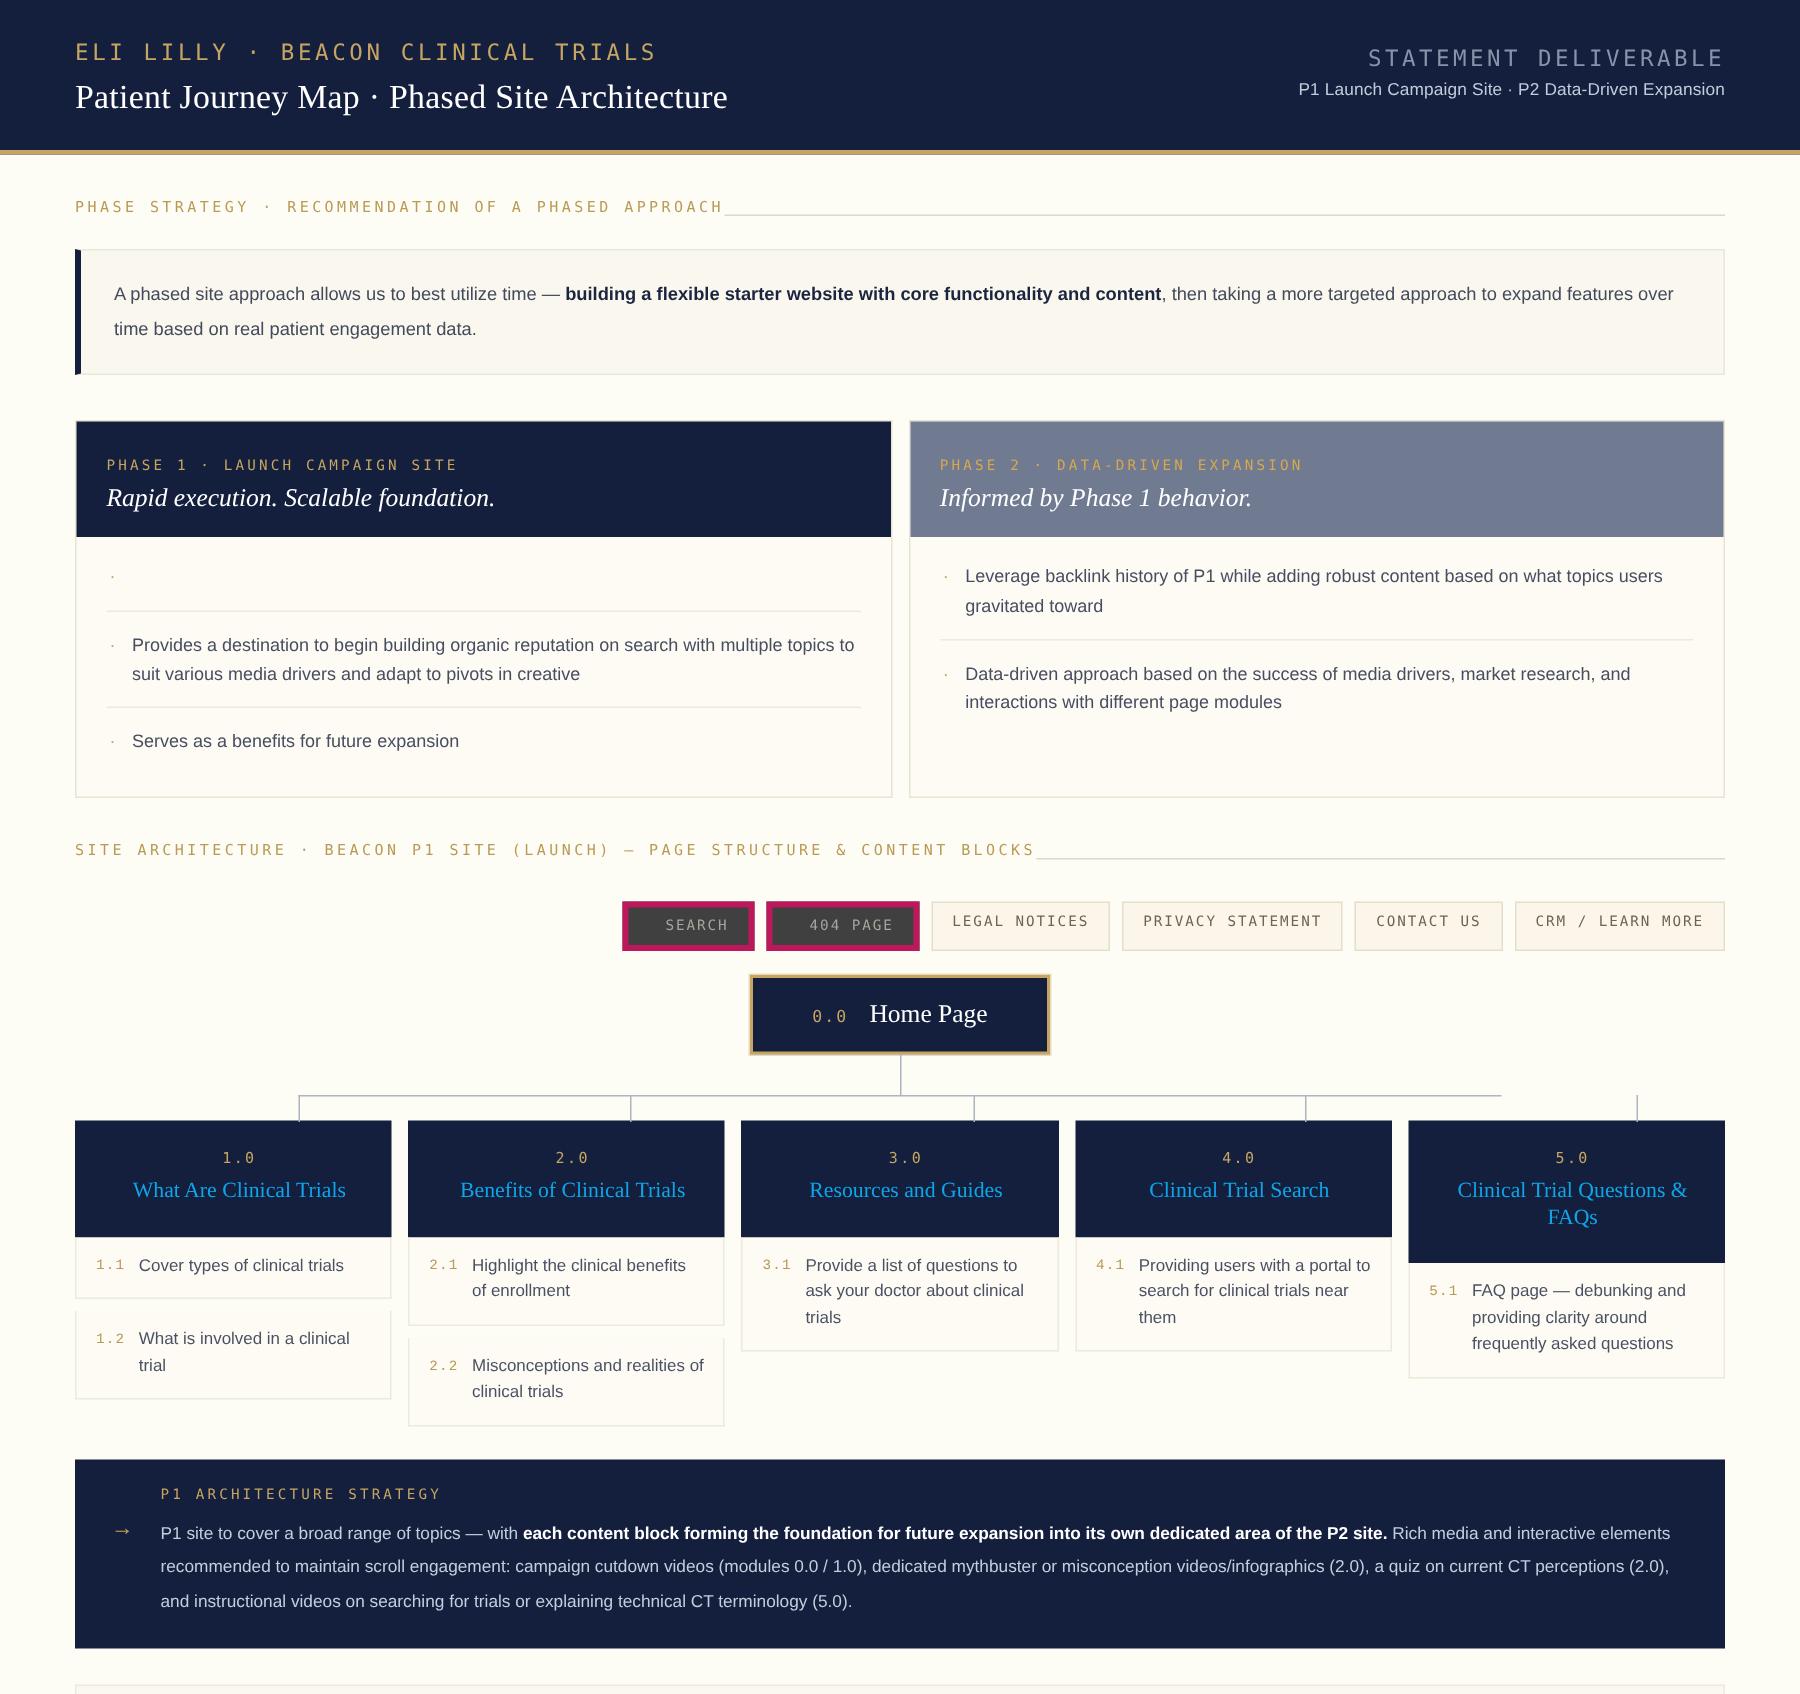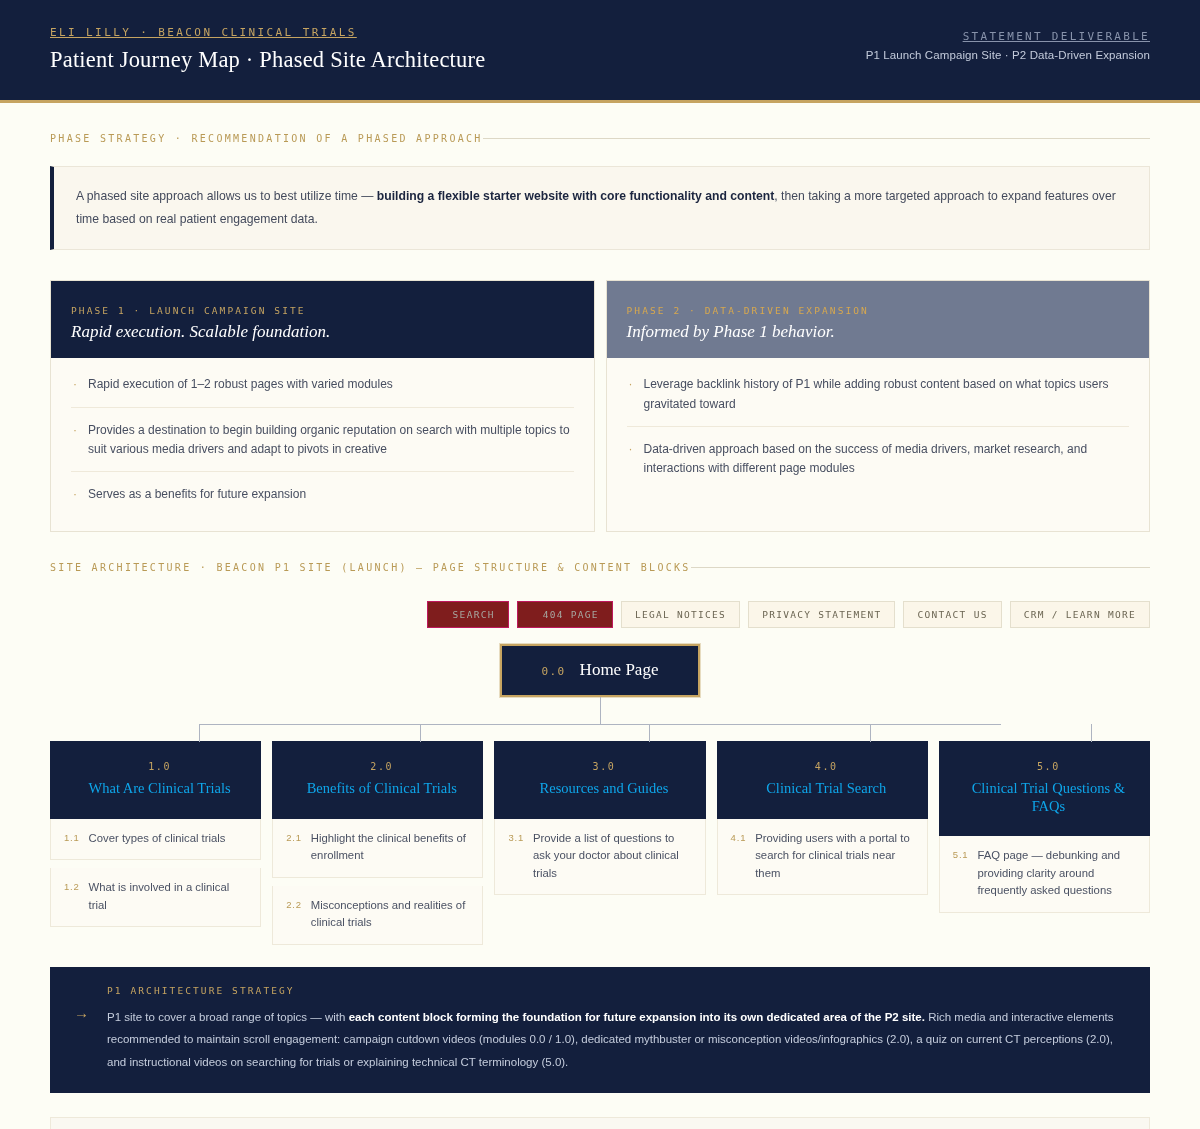--- a/index.html
+++ b/index.html
@@ -29,25 +29,24 @@
     border-bottom: 3px solid #c6a461;
     padding: 22px 50px 24px 50px;
     display: flex;
     justify-content: space-between;
     align-items: flex-start;
     height: 103px;
   }
   .mast-left { padding-top: 4px; }
   .eyebrow {
     font-family: "DejaVu Sans Mono", monospace;
-    font-size: 11px;
+    font-size: 15px;
     letter-spacing: 2.4px;
     color: #c6a461;
     margin-bottom: 8px;
-    text-decoration: underline;
   }
   .mast-title {
     font-family: "Liberation Serif", serif;
     font-size: 22.5px;
     color: #ffffff;
     font-weight: 400;
     letter-spacing: 0.2px;
   }
   .mast-right {
     text-align: right;
@@ -65,21 +64,21 @@
   }
 
   
   .content {
     padding: 30px 50px 0 50px;
     flex: 1;
   }
 
   .section-rule {
     display: flex;
-    align-items: center;
+    align-items: flex-end;
     margin-bottom: 22px;
   }
   .section-rule .label {
     font-family: "DejaVu Sans Mono", monospace;
     font-size: 10px;
     letter-spacing: 2.3px;
     color: #b99a56;
     white-space: nowrap;
   }
   .section-rule .line {
@@ -169,22 +168,22 @@
     font-size: 9.5px;
     letter-spacing: 1.3px;
     padding: 7px 13px 7px 13px;
     border: 1px solid #e4dfcd;
     background: #fbf6e9;
     color: #6e6games;
     color: #6b6552;
     white-space: nowrap;
   }
   .util-btn.muted {
-    background: #7f1d1d;
-    border: 1px solid #be185d;
+    background: #404040;
+    border: 4px solid #be185d;
     color: #a6a69f;
     padding-left: 25px;
   }
 
   
   .tree { position: relative; }
 
   .home-row {
     display: flex;
     justify-content: center;
@@ -273,21 +272,21 @@
     background: #fdfbf4;
     border: 1px solid #eee9da;
     border-top: none;
     padding: 11px 13px 12px 13px;
     display: flex;
     gap: 9px;
     margin-bottom: 8px;
   }
   .block:first-of-type { border-top: 1px solid #eee9da; }
   .block .bnum {
-    font-family: Liberation Sans, sans-serif;
+    font-family: Liberation Mono, monospace;
     font-size: 9.5px;
     color: #b99a56;
     letter-spacing: 0.8px;
     padding-top: 2px;
     flex: 0 0 auto;
   }
   .block .btxt {
     font-size: 11.3px;
     line-height: 1.55;
     color: #4a5163;
@@ -377,21 +376,20 @@
     <div class="phases">
 
       <div class="phase-card">
         <div class="phase-head p1">
           <div class="phase-kicker">PHASE 1 · LAUNCH CAMPAIGN SITE</div>
           <div class="phase-title">Rapid execution. Scalable foundation.</div>
         </div>
         <div class="phase-body">
           <div class="phase-li">
             <span class="dot">·</span>
-            <span>Rapid execution of 1–2 robust pages with varied modules</span>
           </div>
           <div class="phase-li">
             <span class="dot">·</span>
             <span>Provides a destination to begin building organic reputation on search with multiple topics to suit various media drivers and adapt to pivots in creative</span>
           </div>
           <div class="phase-li">
             <span class="dot">·</span>
             <span>Serves as a benefits for future expansion</span>
           </div>
         </div>

